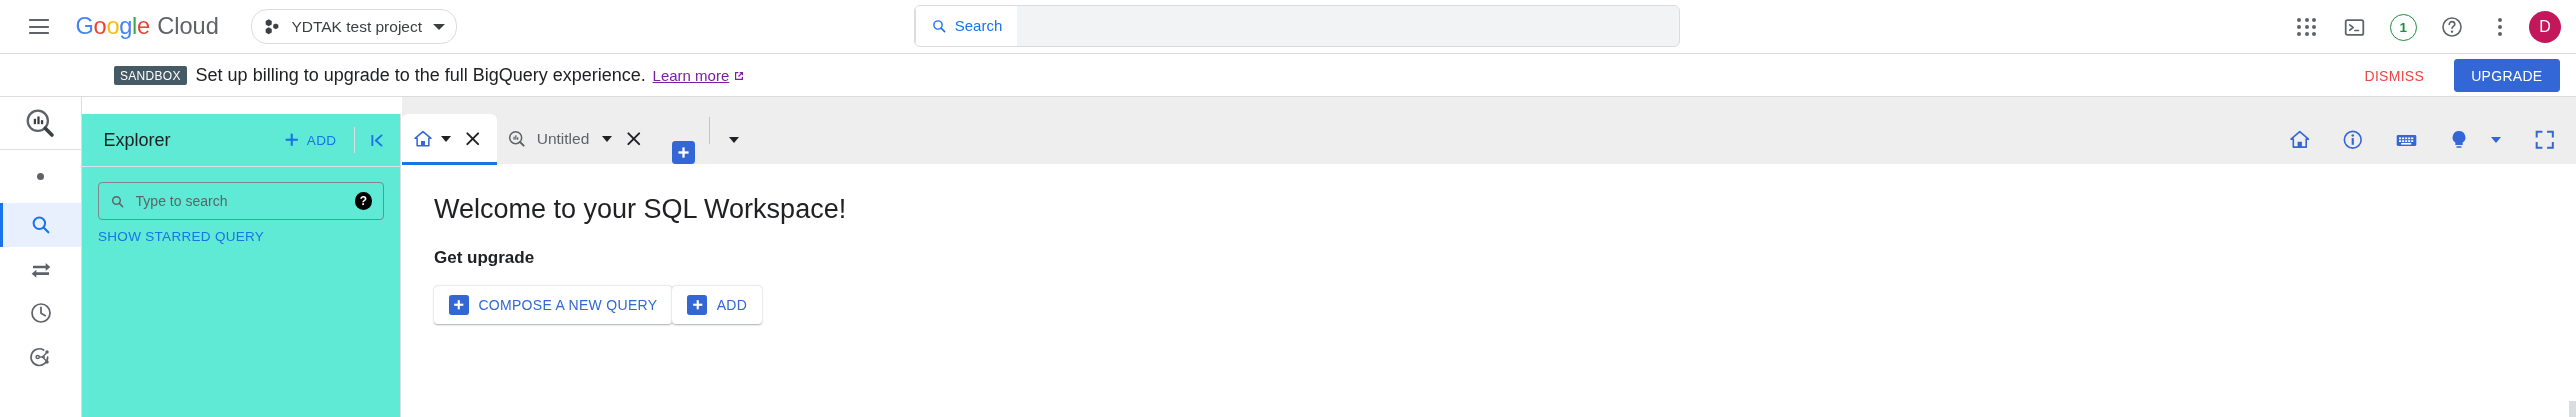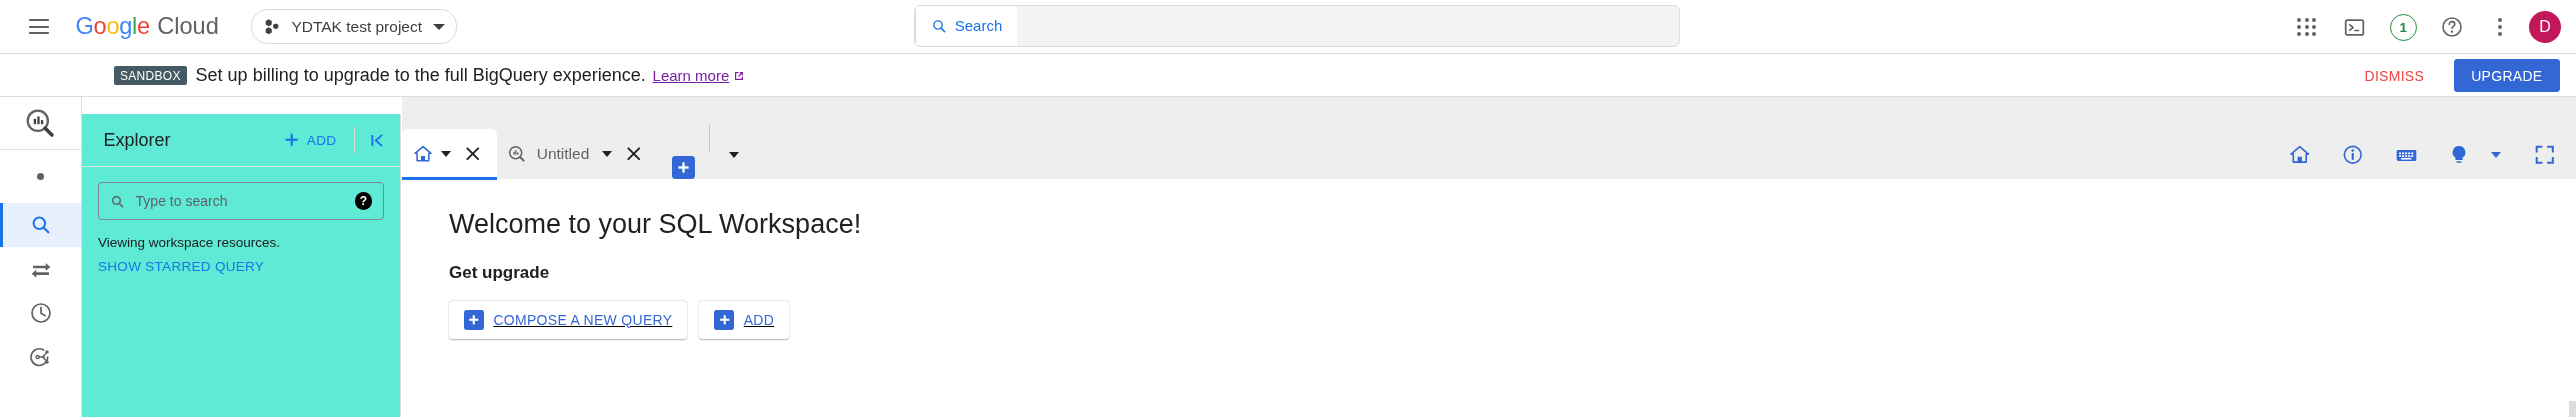--- a/index.html
+++ b/index.html
@@ -157,45 +157,45 @@
   .tree-row {
     display:flex; align-items:center; height: 34px; margin-top: 15px; padding: 0 16px 0 15px; cursor:pointer;
   }
   .tree-arrow { width:0;height:0;border-top:6px solid transparent;border-bottom:6px solid transparent;border-left:8.8px solid #5f6368; margin-right: 15px; }
   .tree-label { font-size: 14px; color:#202124; flex:1; }
   .tree-icon { margin-left: 9.4px; cursor:pointer; display:flex;align-items:center;justify-content:center;}
 
   
   .main { position:absolute; left:402px; top:97px; right:0; height:320px; background:#ffffff; }
   .tabbar {
-    height: 82px; background:#eeeeee; display:flex; align-items:flex-end; position:relative;
+    height: 67px; background:#eeeeee; display:flex; align-items:flex-end; position:relative;
   }
   .tab {
     height: 50px; display:flex; align-items:center; gap: 2.7px; padding: 0 10.8px;
     cursor:pointer; position:relative;
   }
   .tab.active { background:#ffffff; border-radius: 6px 6px 0 0; }
   .tab.active::after {
     content:""; position:absolute; left:0; right:0; bottom:-1.3px; height:3.4px; background:#1a73e8;
   }
   .tab-x { width: 25.6px;height:25.6px;display:flex;align-items:center;justify-content:center;cursor:pointer;}
   .tab-caret { width:0;height:0;border-left:5.4px solid transparent;border-right:5.4px solid transparent;border-top:6px solid #202124; margin: 0 6px;}
   .tab-label { font-size: 15.5px; color:#5f6368; margin: 0 4px 0 6.7px; }
   .newtab {
     width: 23px; height:23px; background:#3367d6; border-radius:3.4px; margin-left: 15px;
     display:flex;align-items:center;justify-content:center;cursor:pointer;
   }
   .tabdiv { width:0.7px; height: 27px; background:#c4c4c4; margin: 0 13.5px; align-self:center;}
   .tabbar-right { position:absolute; right: 16px; bottom: 8.8px; display:flex; align-items:center; gap: 23px; }
   .tbicon { width: 30px;height:30px;display:flex;align-items:center;justify-content:center;cursor:pointer;}
 
-  .content { padding: 30px 0 0 47px; }
+  .content { padding: 30px 0 0 32px; }
   .welcome { font-size: 27px; color:#202124; font-weight: normal; margin: 0; }
   .getstarted { font-size: 17px; color:#202124; font-weight: bold; margin: 23px 0 0 0; }
-  .gs-buttons { display:flex; gap: 12px; margin-top: 17.5px; text-decoration: underline; }
+  .gs-buttons { display:flex; margin-top: 17.5px; }
   .gs-btn {
     display:flex; align-items:center; gap: 9.4px; height: 38px; padding: 0 15px;
     background:#fff; border:0; border-radius: 4px; cursor:pointer;
     box-shadow: 0 0.7px 2px rgba(60,64,67,.3), 0 0.7px 1.3px rgba(60,64,67,.15);
     font-family:"Liberation Sans", sans-serif;
   }
   .gs-btn .plusbox {
     width: 20px; height:20px; background:#3367d6; border-radius:2.7px;
     display:flex;align-items:center;justify-content:center;
   }
@@ -364,21 +364,20 @@
 
   <div class="exp-search">
     <svg width="15" height="15" viewBox="0 0 22 22">
       <circle cx="9.5" cy="9.5" r="5.6" fill="none" stroke="#5f6368" stroke-width="2.1"></circle>
       <line x1="13.6" y1="13.6" x2="18.6" y2="18.6" stroke="#5f6368" stroke-width="2.3" stroke-linecap="round"></line>
     </svg>
     <input type="text" placeholder="Type to search" style="">
     <div class="help-dot">?</div>
   </div>
 
-  <div class="exp-note">Viewing workspace resources.</div>
   <div class="exp-starred">SHOW STARRED QUERY</div>
 
 </div>
 
 <div class="main">
   <div class="tabbar">
 
     <div class="tab active">
       <svg width="20" height="20" viewBox="0 0 30 30">
         <path d="M15 4 L27 14 h-3.2 v11 H6.2 V14 H3 Z" fill="none" stroke="#3367d6" stroke-width="2.3" stroke-linejoin="round"></path>

